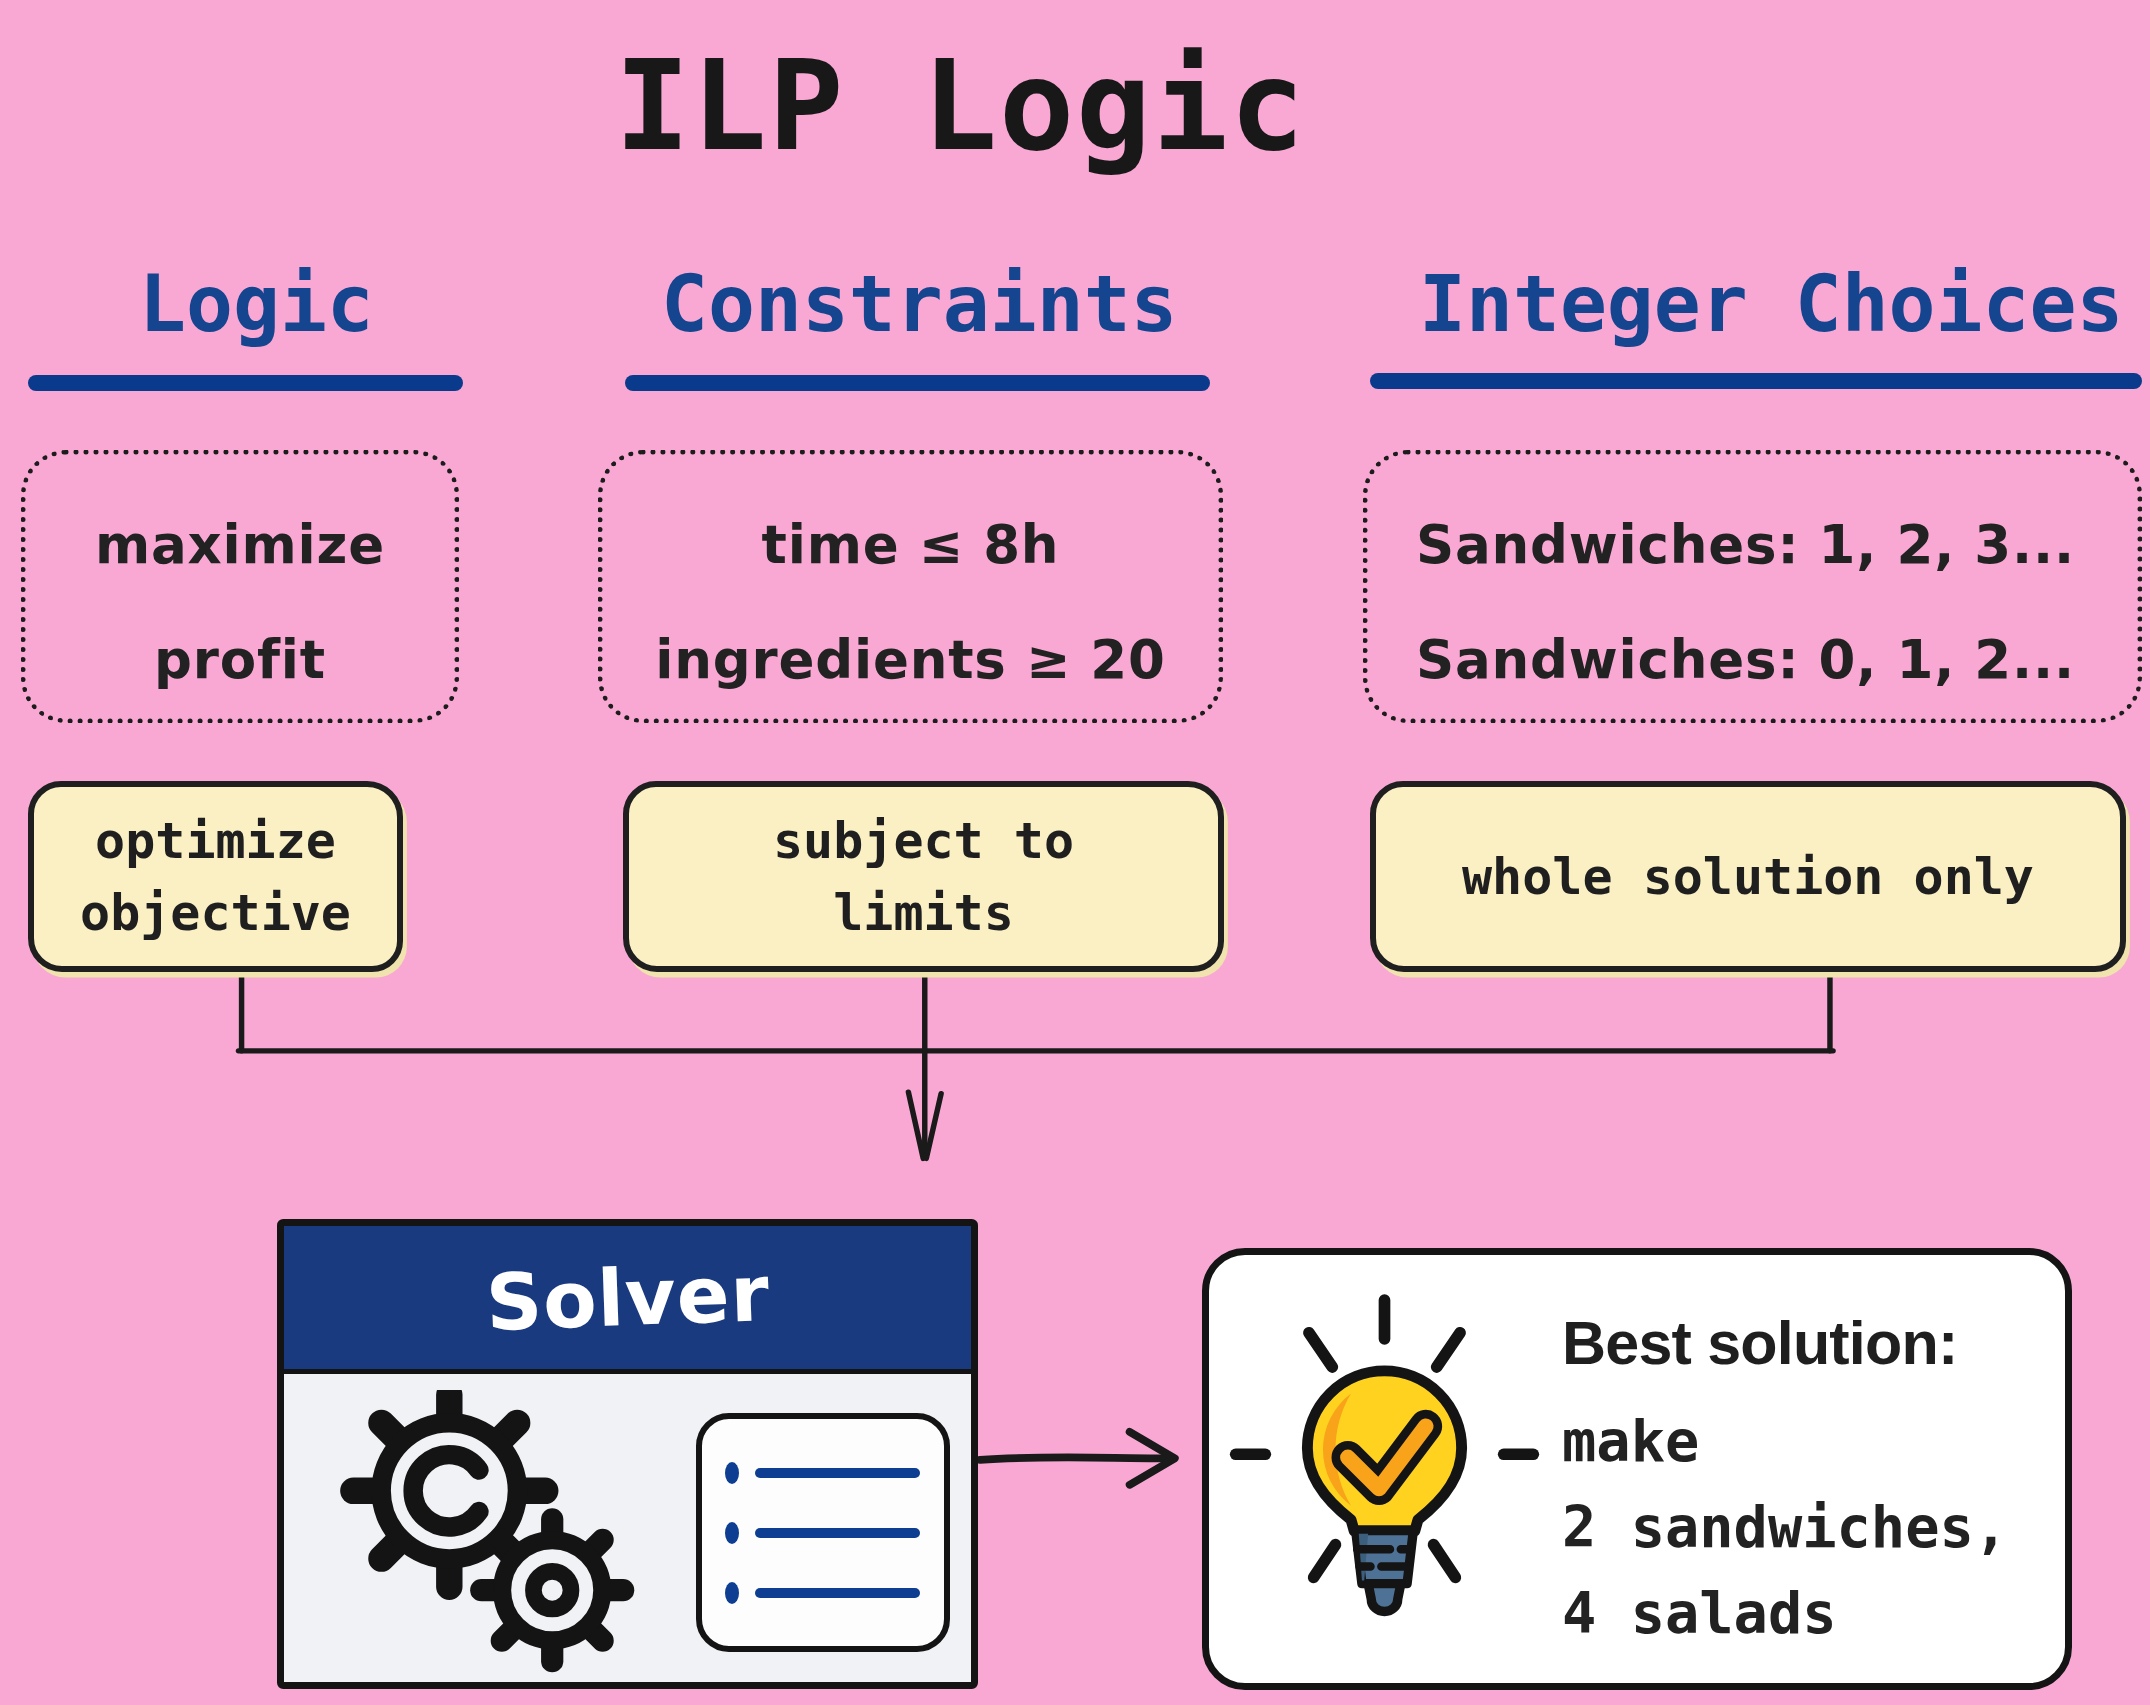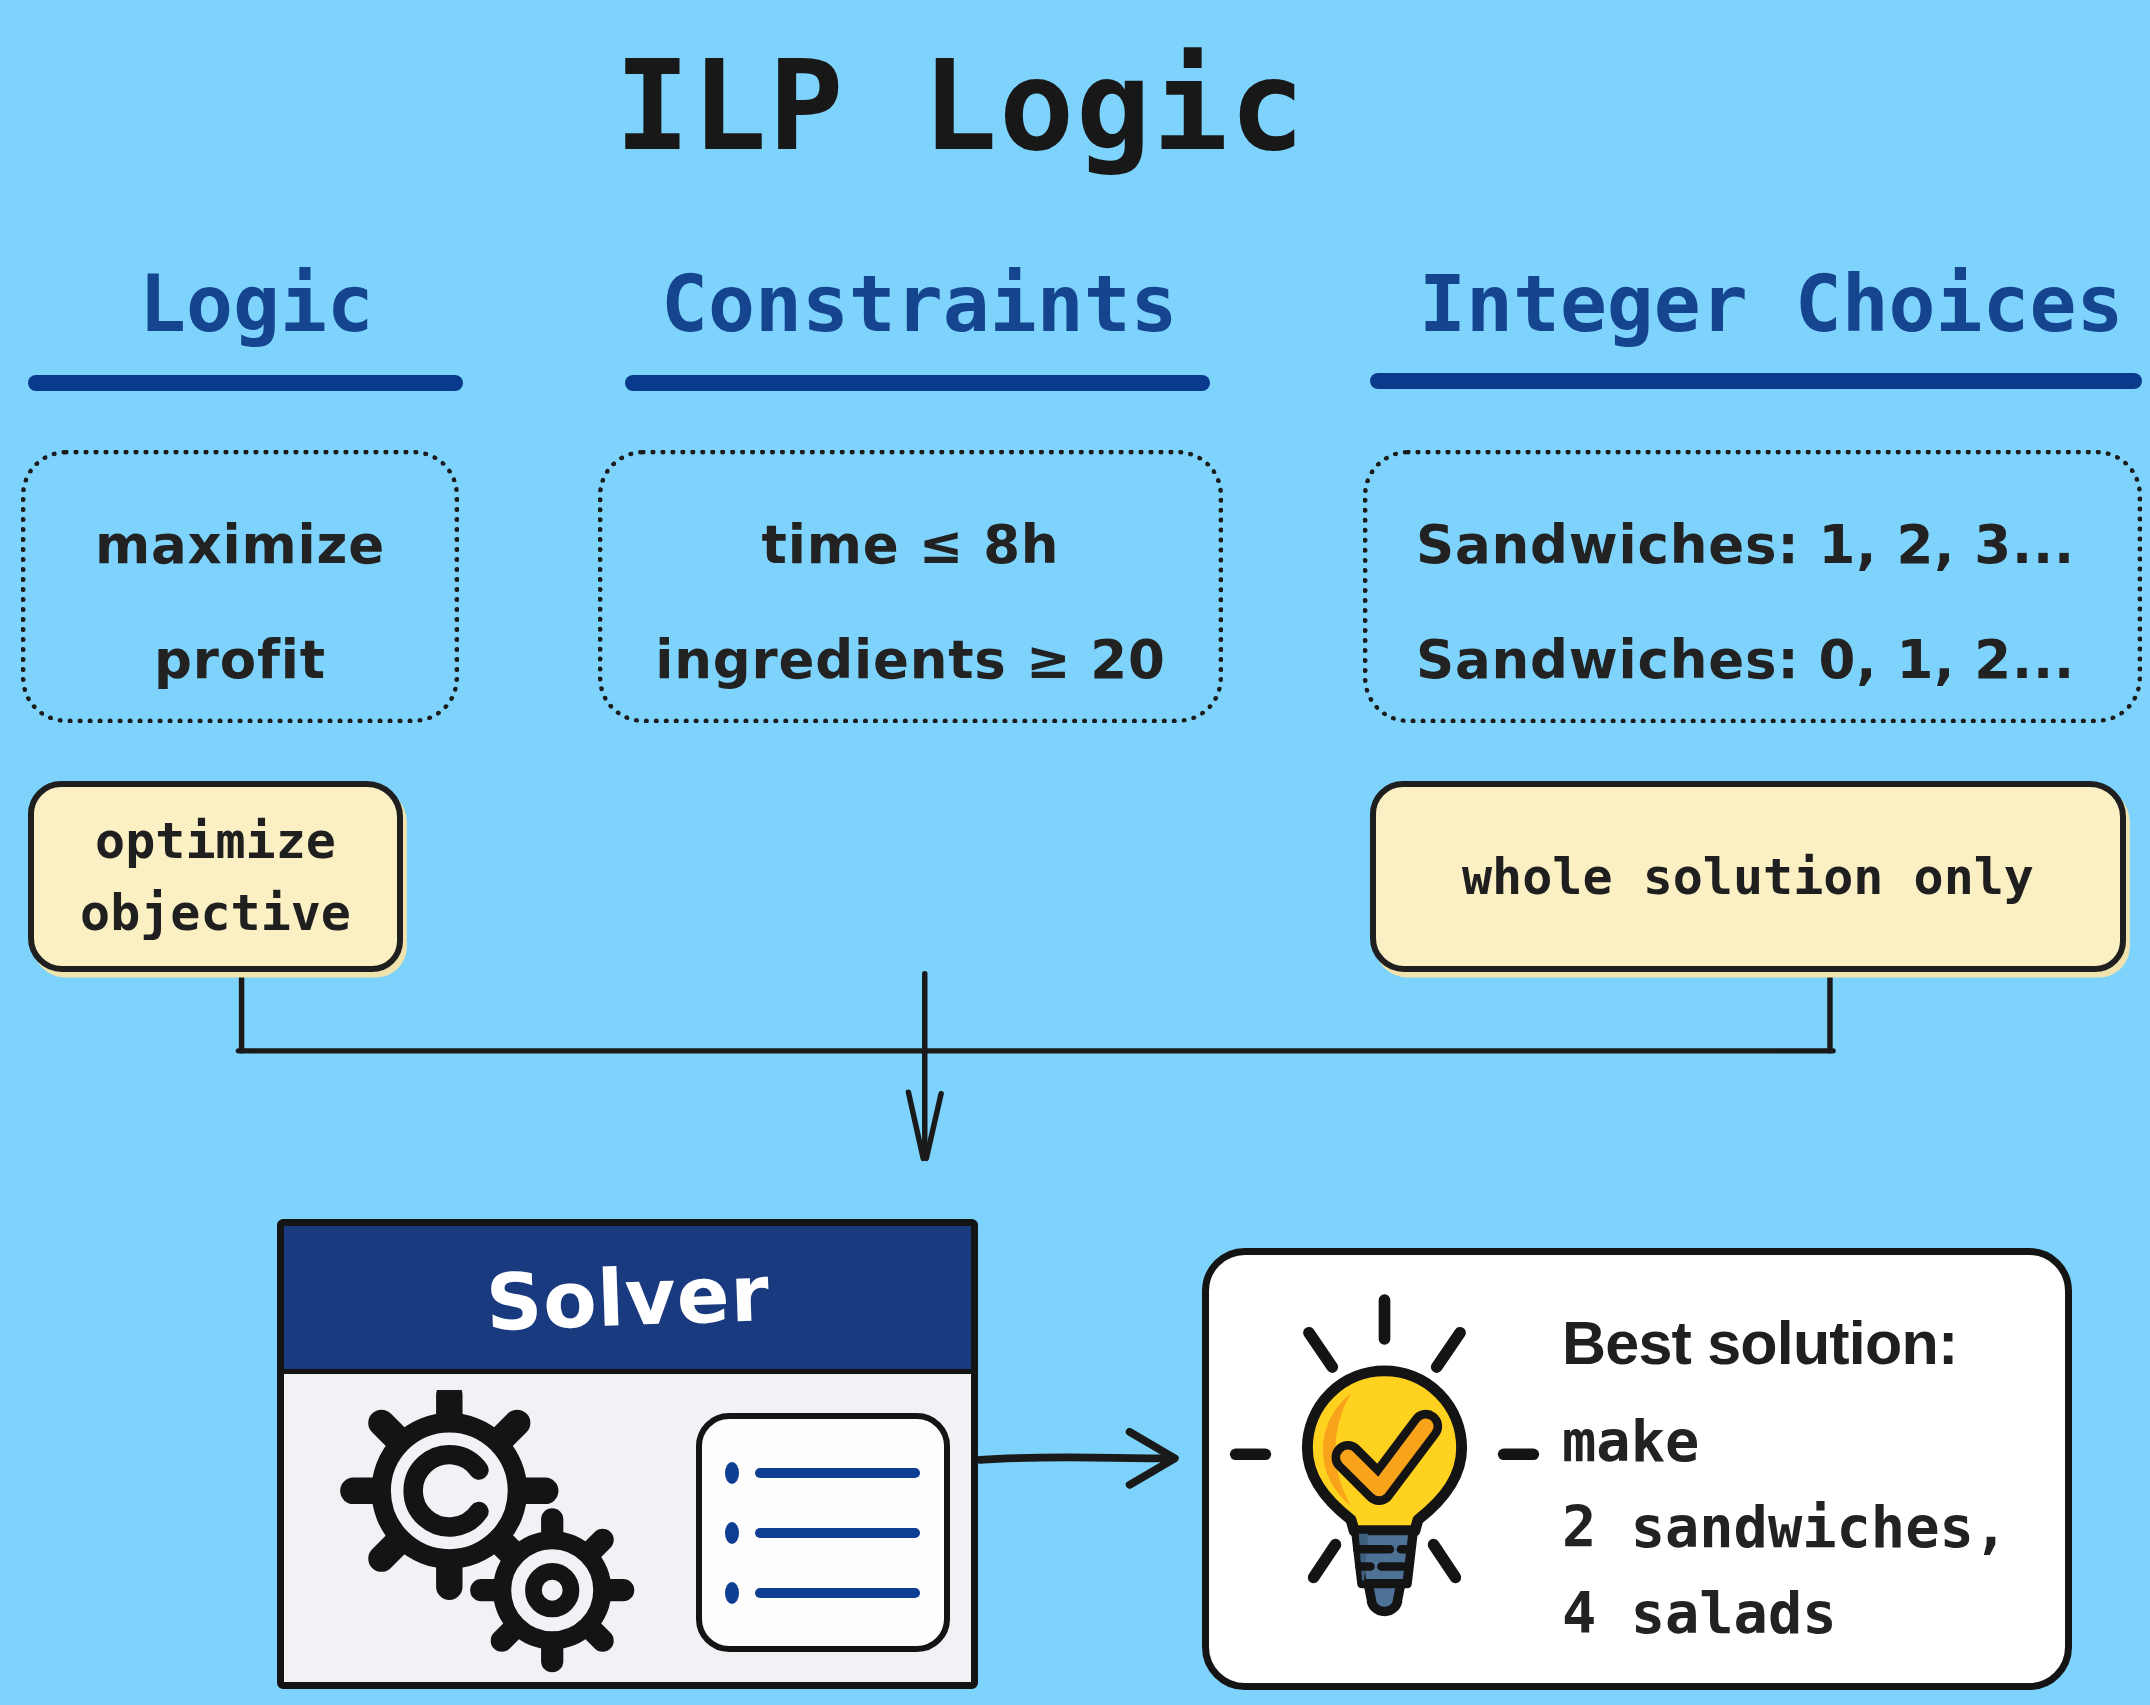--- a/index.html
+++ b/index.html
@@ -1,17 +1,17 @@
 <!DOCTYPE html>
 <html style="font-size:12.5px"><head>
 <meta charset="utf-8">
 <style>
   html,body{margin:0;padding:0;background:#ffffff;}
   .canvas{
-    position:relative;width:2151px;height:1706px;background:#7dd3fc;
+    position:relative;width:2151px;height:1706px;background:#f9a8d4;
     font-family:"DejaVu Sans Mono", monospace;color:#1a1a1a;overflow:hidden;
   }
   .mono{font-family:"DejaVu Sans Mono", monospace;font-weight:bold;}
   .hw{font-family:"DejaVu Sans", sans-serif;font-weight:600;letter-spacing:0.8px;}
 
   .title{
     position:absolute;left:602px;top:33px;width:717px;text-align:center;
     font-size:125px;font-weight:bold;letter-spacing:1.6px;color:#181818;
   }
   .col-header{
@@ -118,20 +118,24 @@
   </div>
   <div class="dotted-box left-align" style="left:1363px;width:779px;">
     <div class="note-line hw">Sandwiches: 1, 2, 3...</div>
     <div class="note-line hw">Sandwiches: 0, 1, 2...</div>
   </div>
 
   <div class="tag-box" style="left:28px;width:375px;">
     <div class="tag-line mono">optimize</div>
     <div class="tag-line mono">objective</div>
   </div>
+  <div class="tag-box" style="left:623px;width:601px;">
+    <div class="tag-line mono">subject to</div>
+    <div class="tag-line mono">limits</div>
+  </div>
   <div class="tag-box" style="left:1370px;width:756px;">
     <div class="tag-line mono">whole solution only</div>
   </div>
 
   <div class="solver-box">
     <div class="solver-header">
       <span class="solver-title hw">Solver</span>
     </div>
 
     <svg class="gears" width="327" height="292" viewBox="0 0 470 420">

